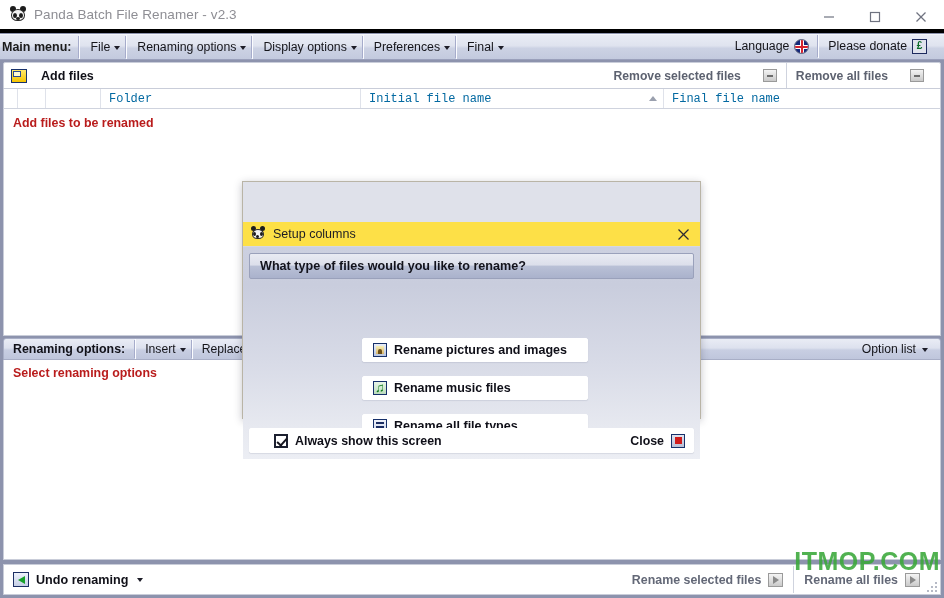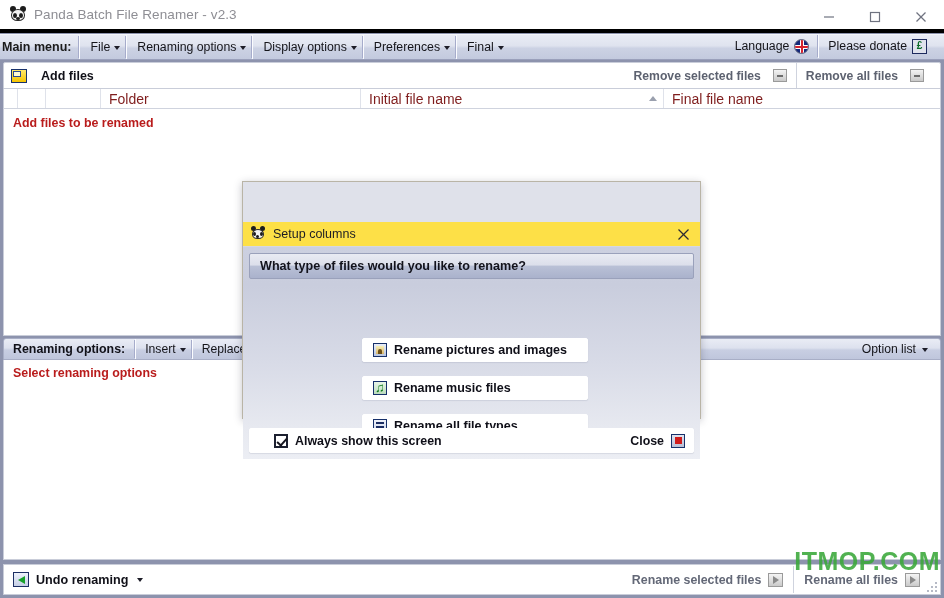--- a/index.html
+++ b/index.html
@@ -161,21 +161,21 @@
   .folder-icon::before {
     content:""; position: absolute; left: 1px; top: 1px;
     width: 6px; height: 4px; background: #fffbd2; border: 1px solid #2b4a94;
   }
   .addbar-label { font-weight: bold; font-size: 12.5px; color: #101018; }
   .addbar-right {
     margin-left: auto; display: flex; align-items: center;
     padding-right: 7px; height: 27px;
   }
   .remove-btn {
-    display: flex; align-items: center; gap: 12px;
+    display: flex; align-items: center; gap: 22px;
     padding: 0 9px; height: 25px;
     font-weight: bold; font-size: 12.2px; color: #5d6270;
     white-space: nowrap;
   }
   .remove-btn + .remove-btn { border-left: 1px solid #cfd3de; }
   .minus-icon {
     width: 14px; height: 13px; flex: none;
     background: linear-gradient(180deg,#f3f3f3 0%,#c9c9c9 100%);
     border: 1px solid #9a9a9a;
     position: relative;
@@ -191,23 +191,24 @@
     width: 938px; height: 20px;
     background: #ffffff;
     border-left: 1px solid #c9cdd9;
     border-right: 1px solid #c9cdd9;
     border-bottom: 1px solid #cfd3de;
     display: flex; align-items: stretch;
   }
   .col {
     position: relative;
     display: flex; align-items: center;
-    font-size: 14px; color: #7f1d1d;
+    font-size: 12px; color: #0369a1;
     padding-left: 8px;
     border-right: 1px solid #dfe2ea;
+    font-family: Liberation Mono, monospace;
   }
   .col.c0 { width: 14px; padding-left:0; }
   .col.c1 { width: 28px; padding-left:0; }
   .col.c2 { width: 55px; padding-left:0; }
   .col.c3 { width: 260px; }
   .col.c4 { width: 303px; }
   .col.c5 { flex: 1; border-right: none; }
   .sort-arrow {
     position: absolute; right: 6px; top: 7px;
     width: 0; height: 0;

